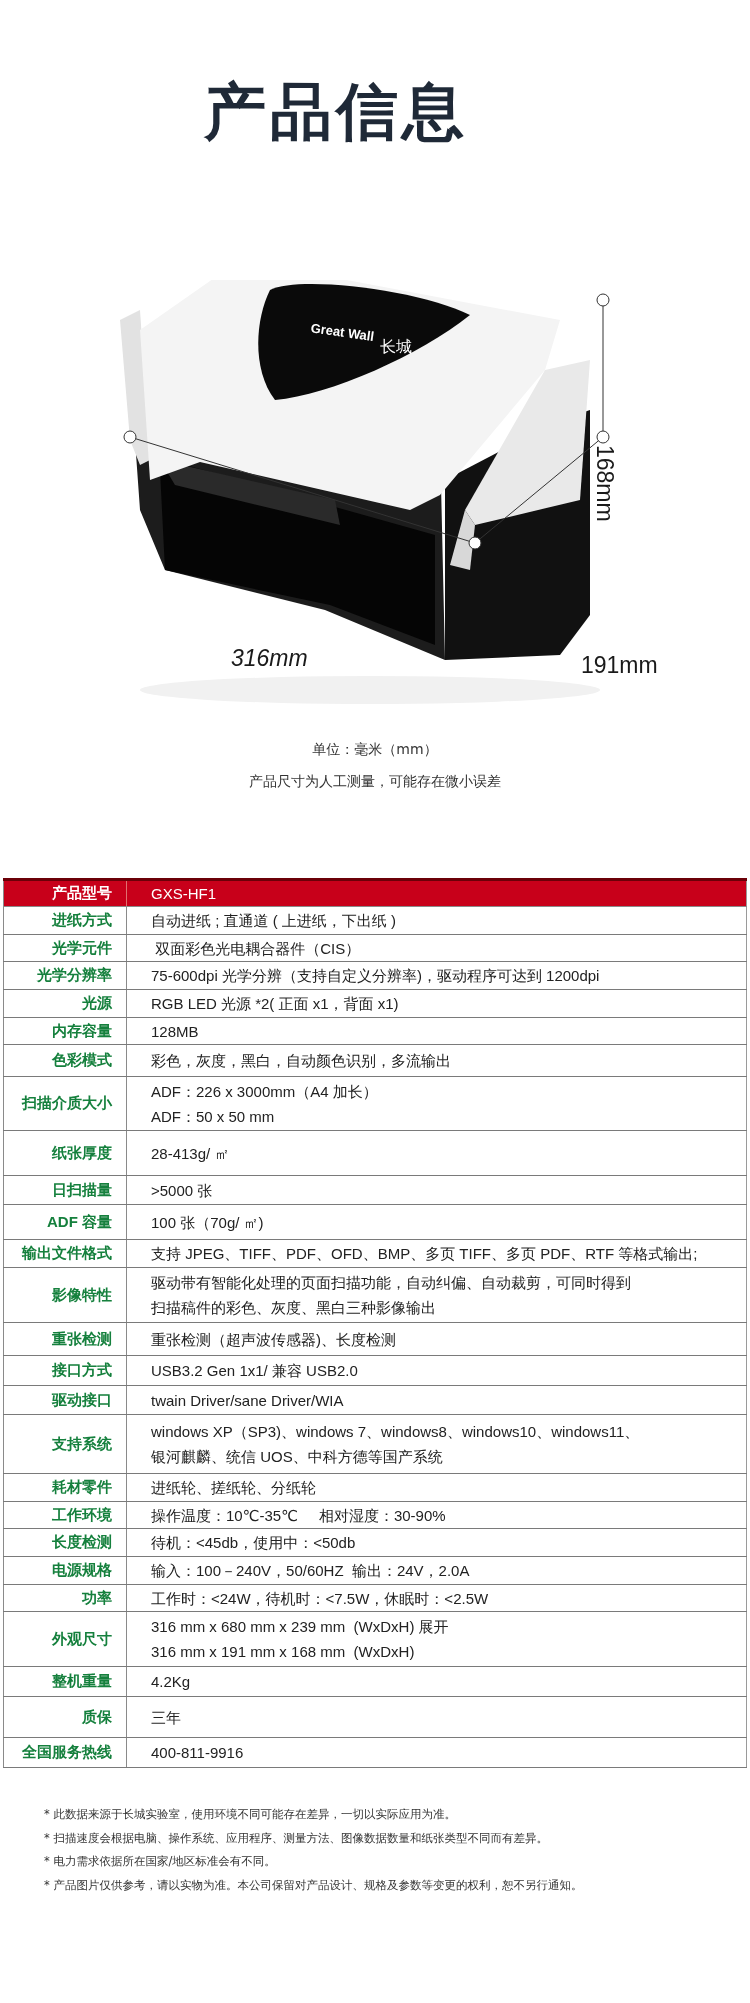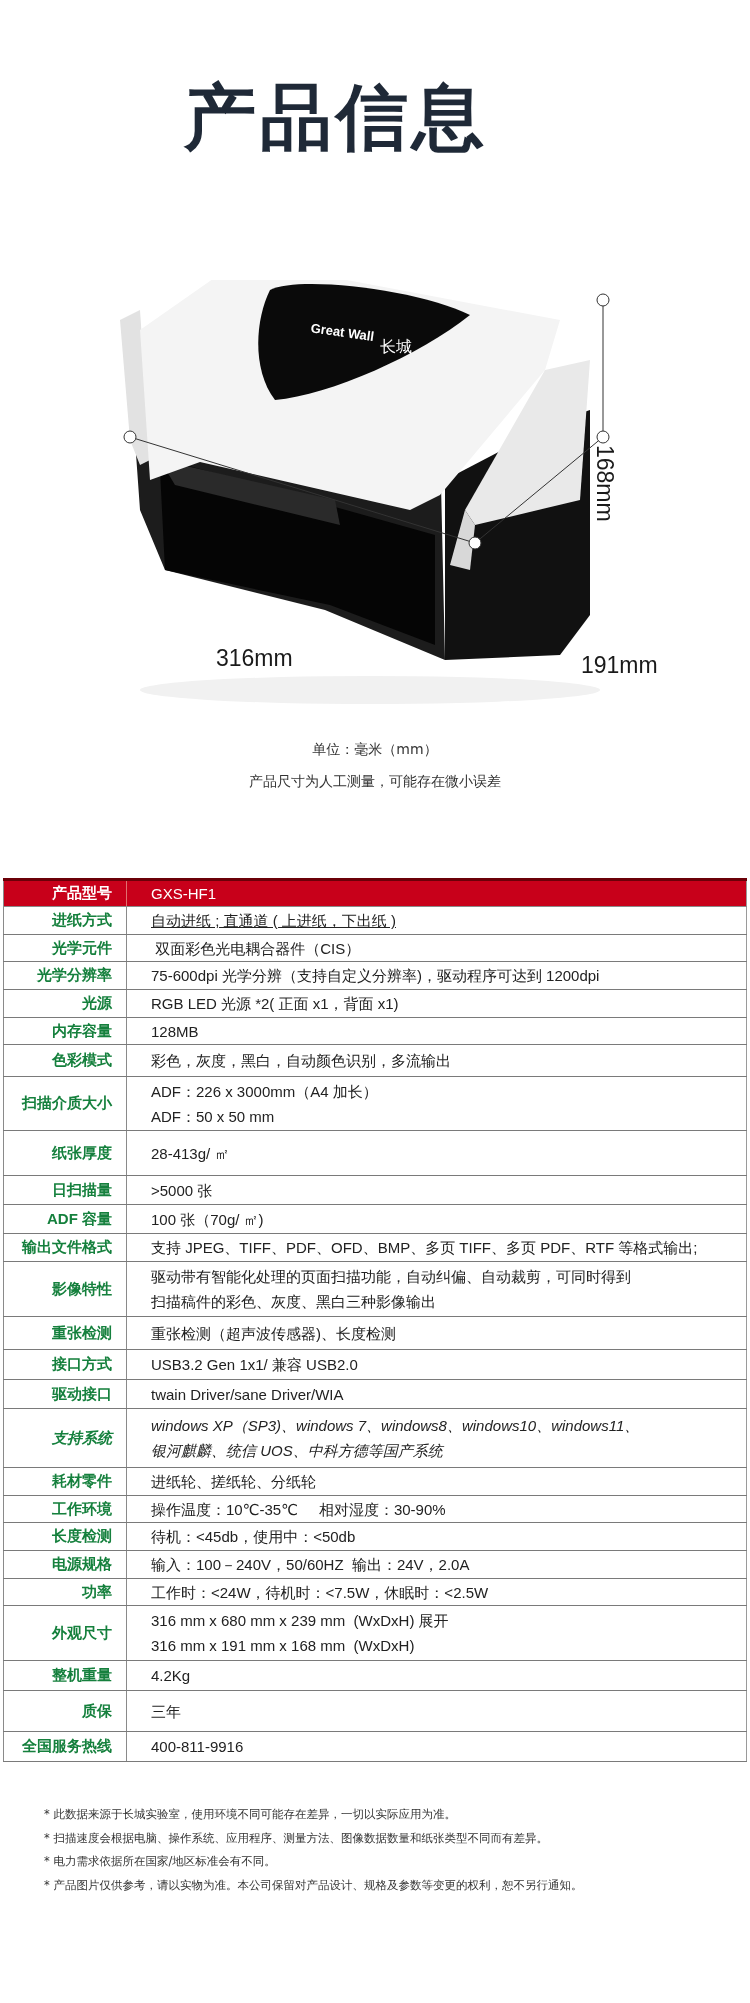--- a/index.html
+++ b/index.html
@@ -1,28 +1,28 @@
 <!DOCTYPE html>
 <html><head>
 <meta charset="utf-8">
 <style>
   * { box-sizing: border-box; margin: 0; padding: 0; }
   html, body { width: 750px; height: 2003px; background: #ffffff; overflow: hidden; }
   body { font-family: "DejaVu Sans", "Liberation Sans", sans-serif; color: #1e1e1e; position: relative; }
 
   .page-title {
     position: absolute; top: 70px; left: 0; width: 672px; text-align: center;
-    font-size: 72px; font-weight: bold; color: #1f2937; letter-spacing: 4px;
+    font-size: 62px; font-weight: bold; color: #1f2937; letter-spacing: 4px;
   }
 
   .product-figure { position: absolute; left: 0; top: 280px; width: 750px; height: 440px; }
   .product-figure svg { width: 750px; height: 440px; display: block; }
 
   .dim-label { position: absolute; font-family: "Liberation Sans", sans-serif; font-size: 23px; color: #1a1a1a; }
-  .dim-width { left: 216px; top: 645px; }
+  .dim-width { left: 231px; top: 645px; font-style: italic; }
   .dim-depth { left: 545px; top: 652px; margin-left: 36px; }
   .dim-height { left: 618px; top: 445px; transform: rotate(90deg); transform-origin: left top; }
 
   .unit-note {
     position: absolute; left: 0; width: 750px; text-align: center;
     font-size: 14px; color: #333;
   }
   .unit-note.n1 { top: 741px; }
   .unit-note.n2 { top: 773px; }
 
@@ -92,21 +92,21 @@
 
 <table class="spec-table">
   <tbody id="spec-body">
     <tr class="head" style="height:27px">
       <td class="label">产品型号</td>
       <td class="value">GXS-HF1</td>
     </tr>
   <tr style="height: 28px;">
         <td class="label">进纸方式</td>
         <td class="value">
-          <div style="white-space: pre; text-decoration: underline;">自动进纸 ; 直通道 ( 上进纸，下出纸 )</div>
+          <div style="white-space: pre;">自动进纸 ; 直通道 ( 上进纸，下出纸 )</div>
         </td>
       </tr>
       <tr style="height: 27px;">
         <td class="label">光学元件</td>
         <td class="value">
           <div style="white-space: pre;"> 双面彩色光电耦合器件（CIS）</div>
         </td>
       </tr>
       <tr style="height: 28px;">
         <td class="label">光学分辨率</td>
@@ -144,21 +144,21 @@
         <td class="value">
           <div style="white-space: pre;">28-413g/ ㎡</div>
         </td>
       </tr>
       <tr style="height: 29px;">
         <td class="label">日扫描量</td>
         <td class="value">
           <div style="white-space: pre;">&gt;5000 张</div>
         </td>
       </tr>
-      <tr style="height: 29px;">
+      <tr style="height: 35px;">
         <td class="label">ADF 容量</td>
         <td class="value">
           <div style="white-space: pre;">100 张（70g/ ㎡)</div>
         </td>
       </tr>
       <tr style="height: 28px;">
         <td class="label">输出文件格式</td>
         <td class="value">
           <div style="white-space: pre;">支持 JPEG、TIFF、PDF、OFD、BMP、多页 TIFF、多页 PDF、RTF 等格式输出;</div>
         </td>
@@ -181,21 +181,21 @@
         <td class="value">
           <div style="white-space: pre;">USB3.2 Gen 1x1/ 兼容 USB2.0</div>
         </td>
       </tr>
       <tr style="height: 29px;">
         <td class="label">驱动接口</td>
         <td class="value">
           <div style="white-space: pre;">twain Driver/sane Driver/WIA</div>
         </td>
       </tr>
-      <tr style="height: 59px; font-style: italic;">
+      <tr style="height: 59px;">
         <td class="label">支持系统</td>
         <td class="value">
           <div style="white-space: pre;">windows XP（SP3)、windows 7、windows8、windows10、windows11、</div>
           <div style="white-space: pre;">银河麒麟、统信 UOS、中科方德等国产系统</div>
         </td>
       </tr>
       <tr style="height: 28px;">
         <td class="label">耗材零件</td>
         <td class="value">
           <div style="white-space: pre;">进纸轮、搓纸轮、分纸轮</div>

